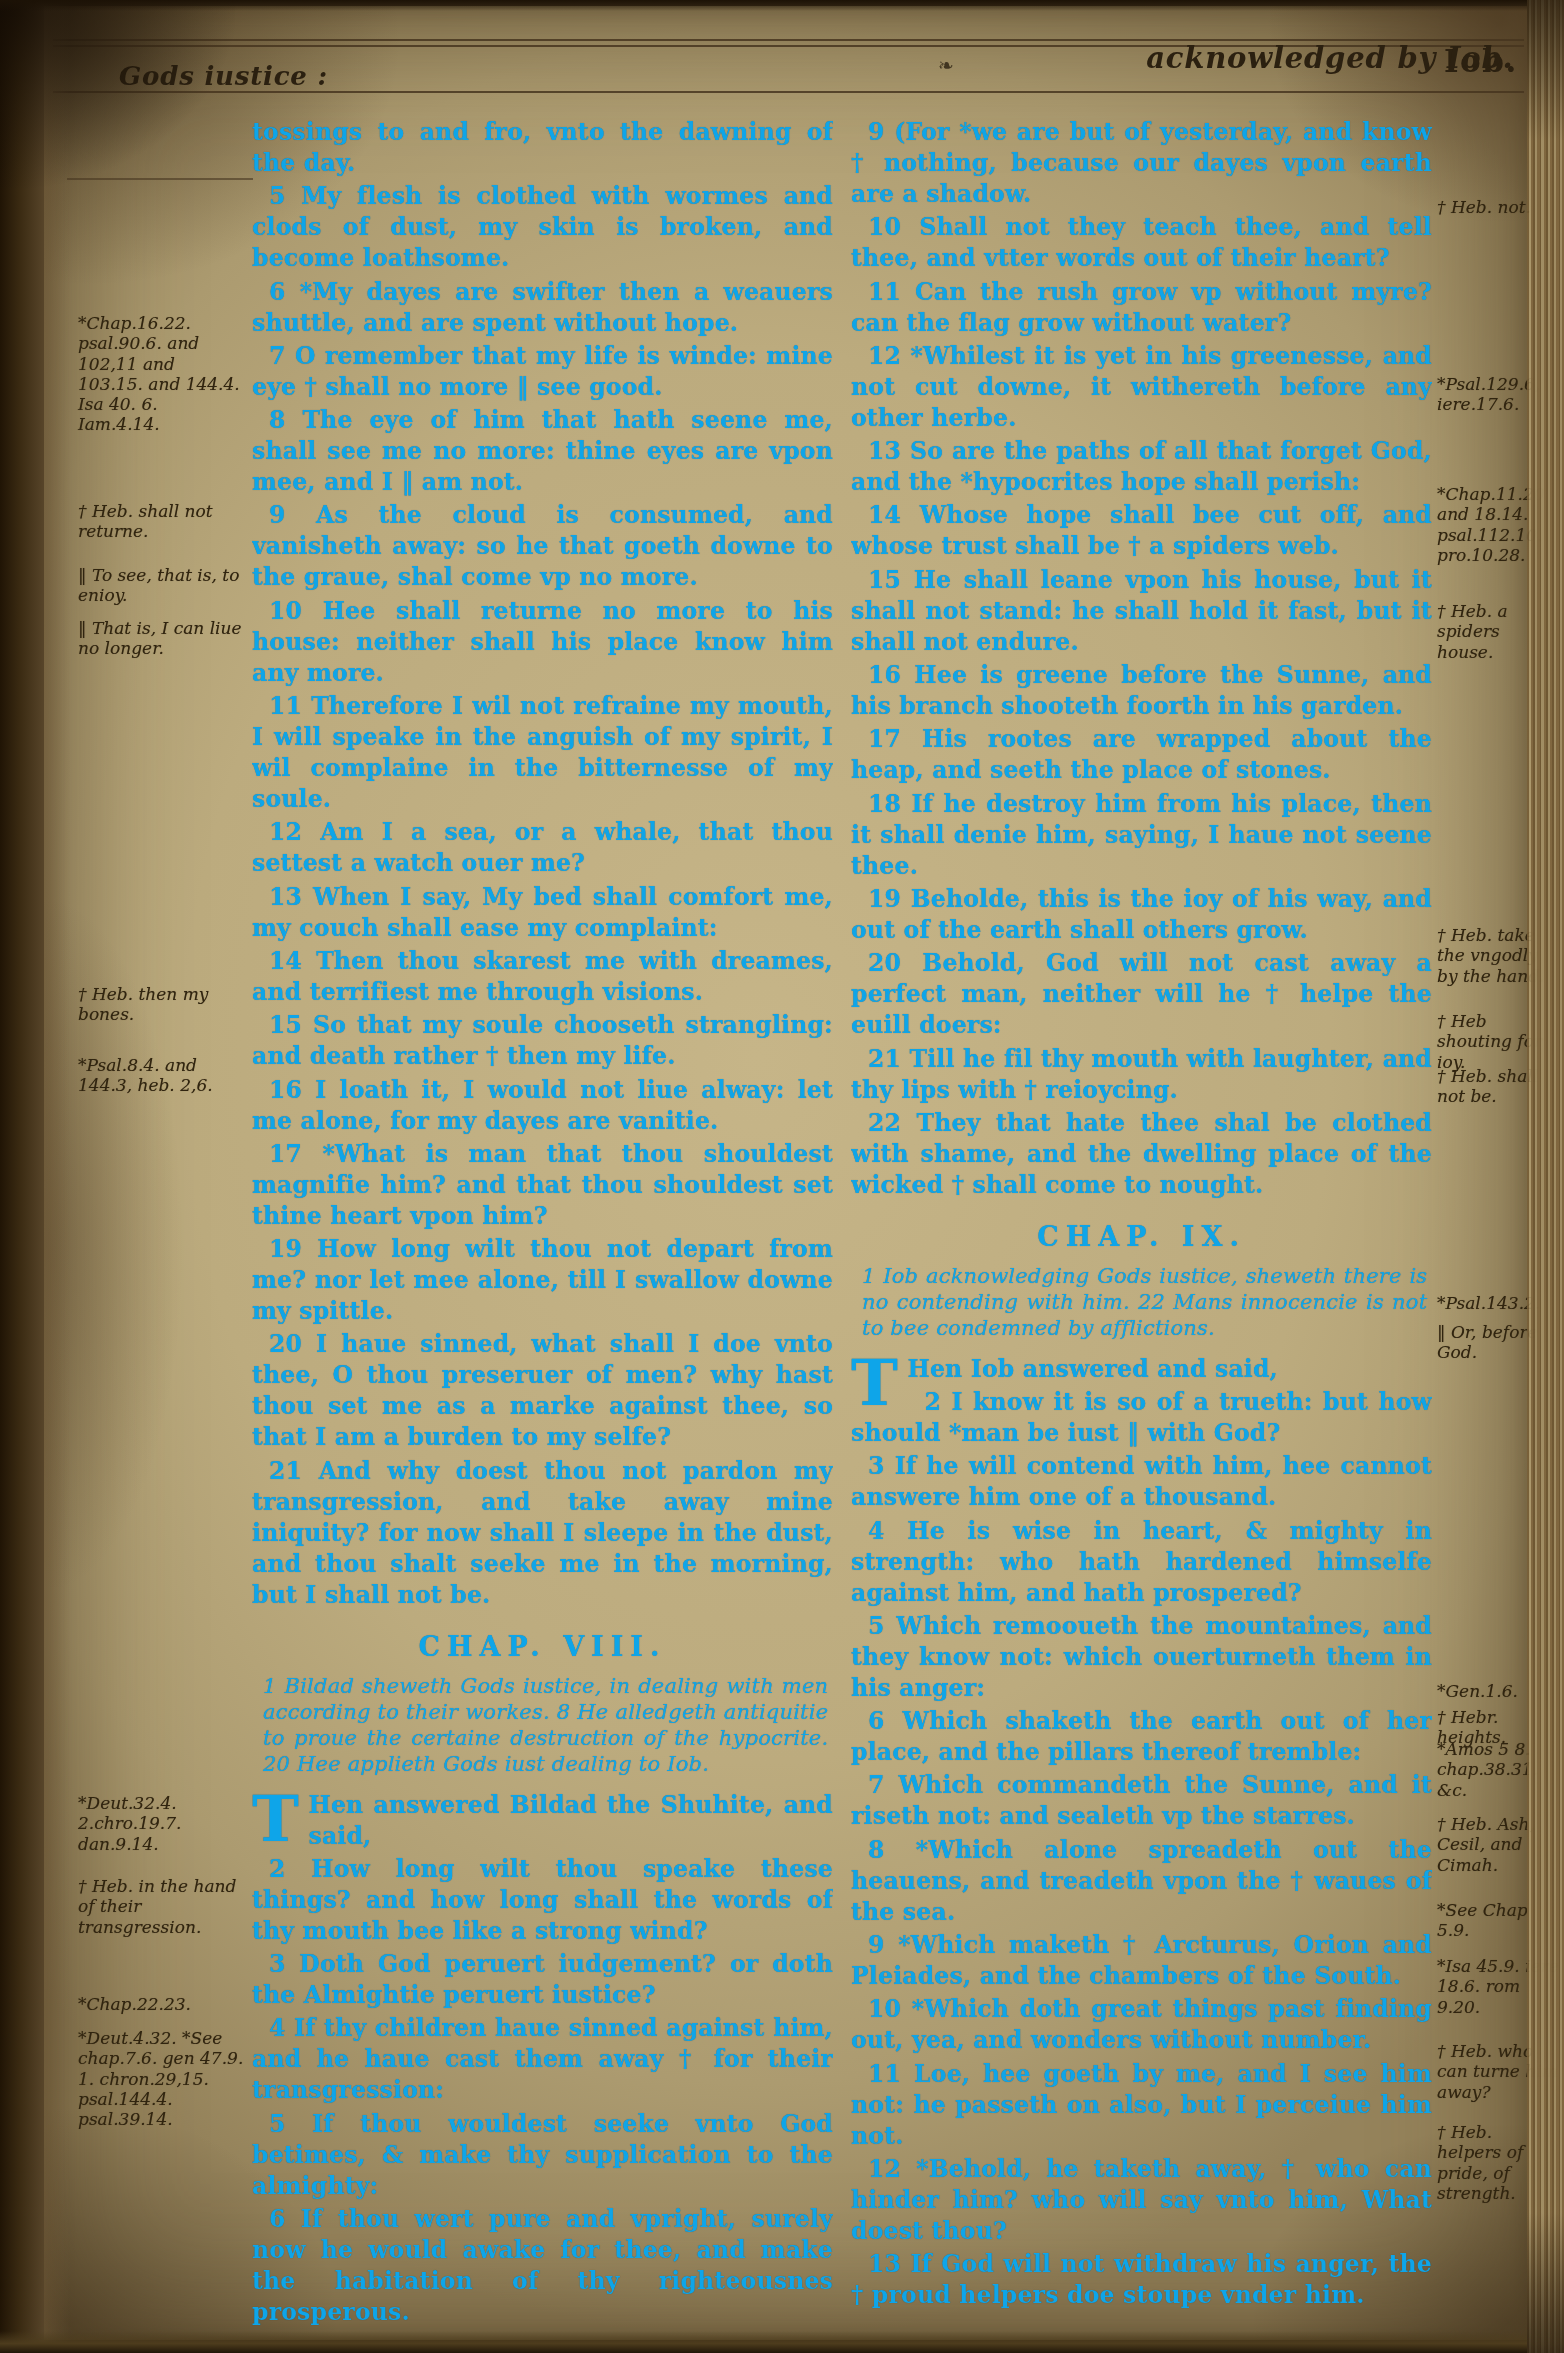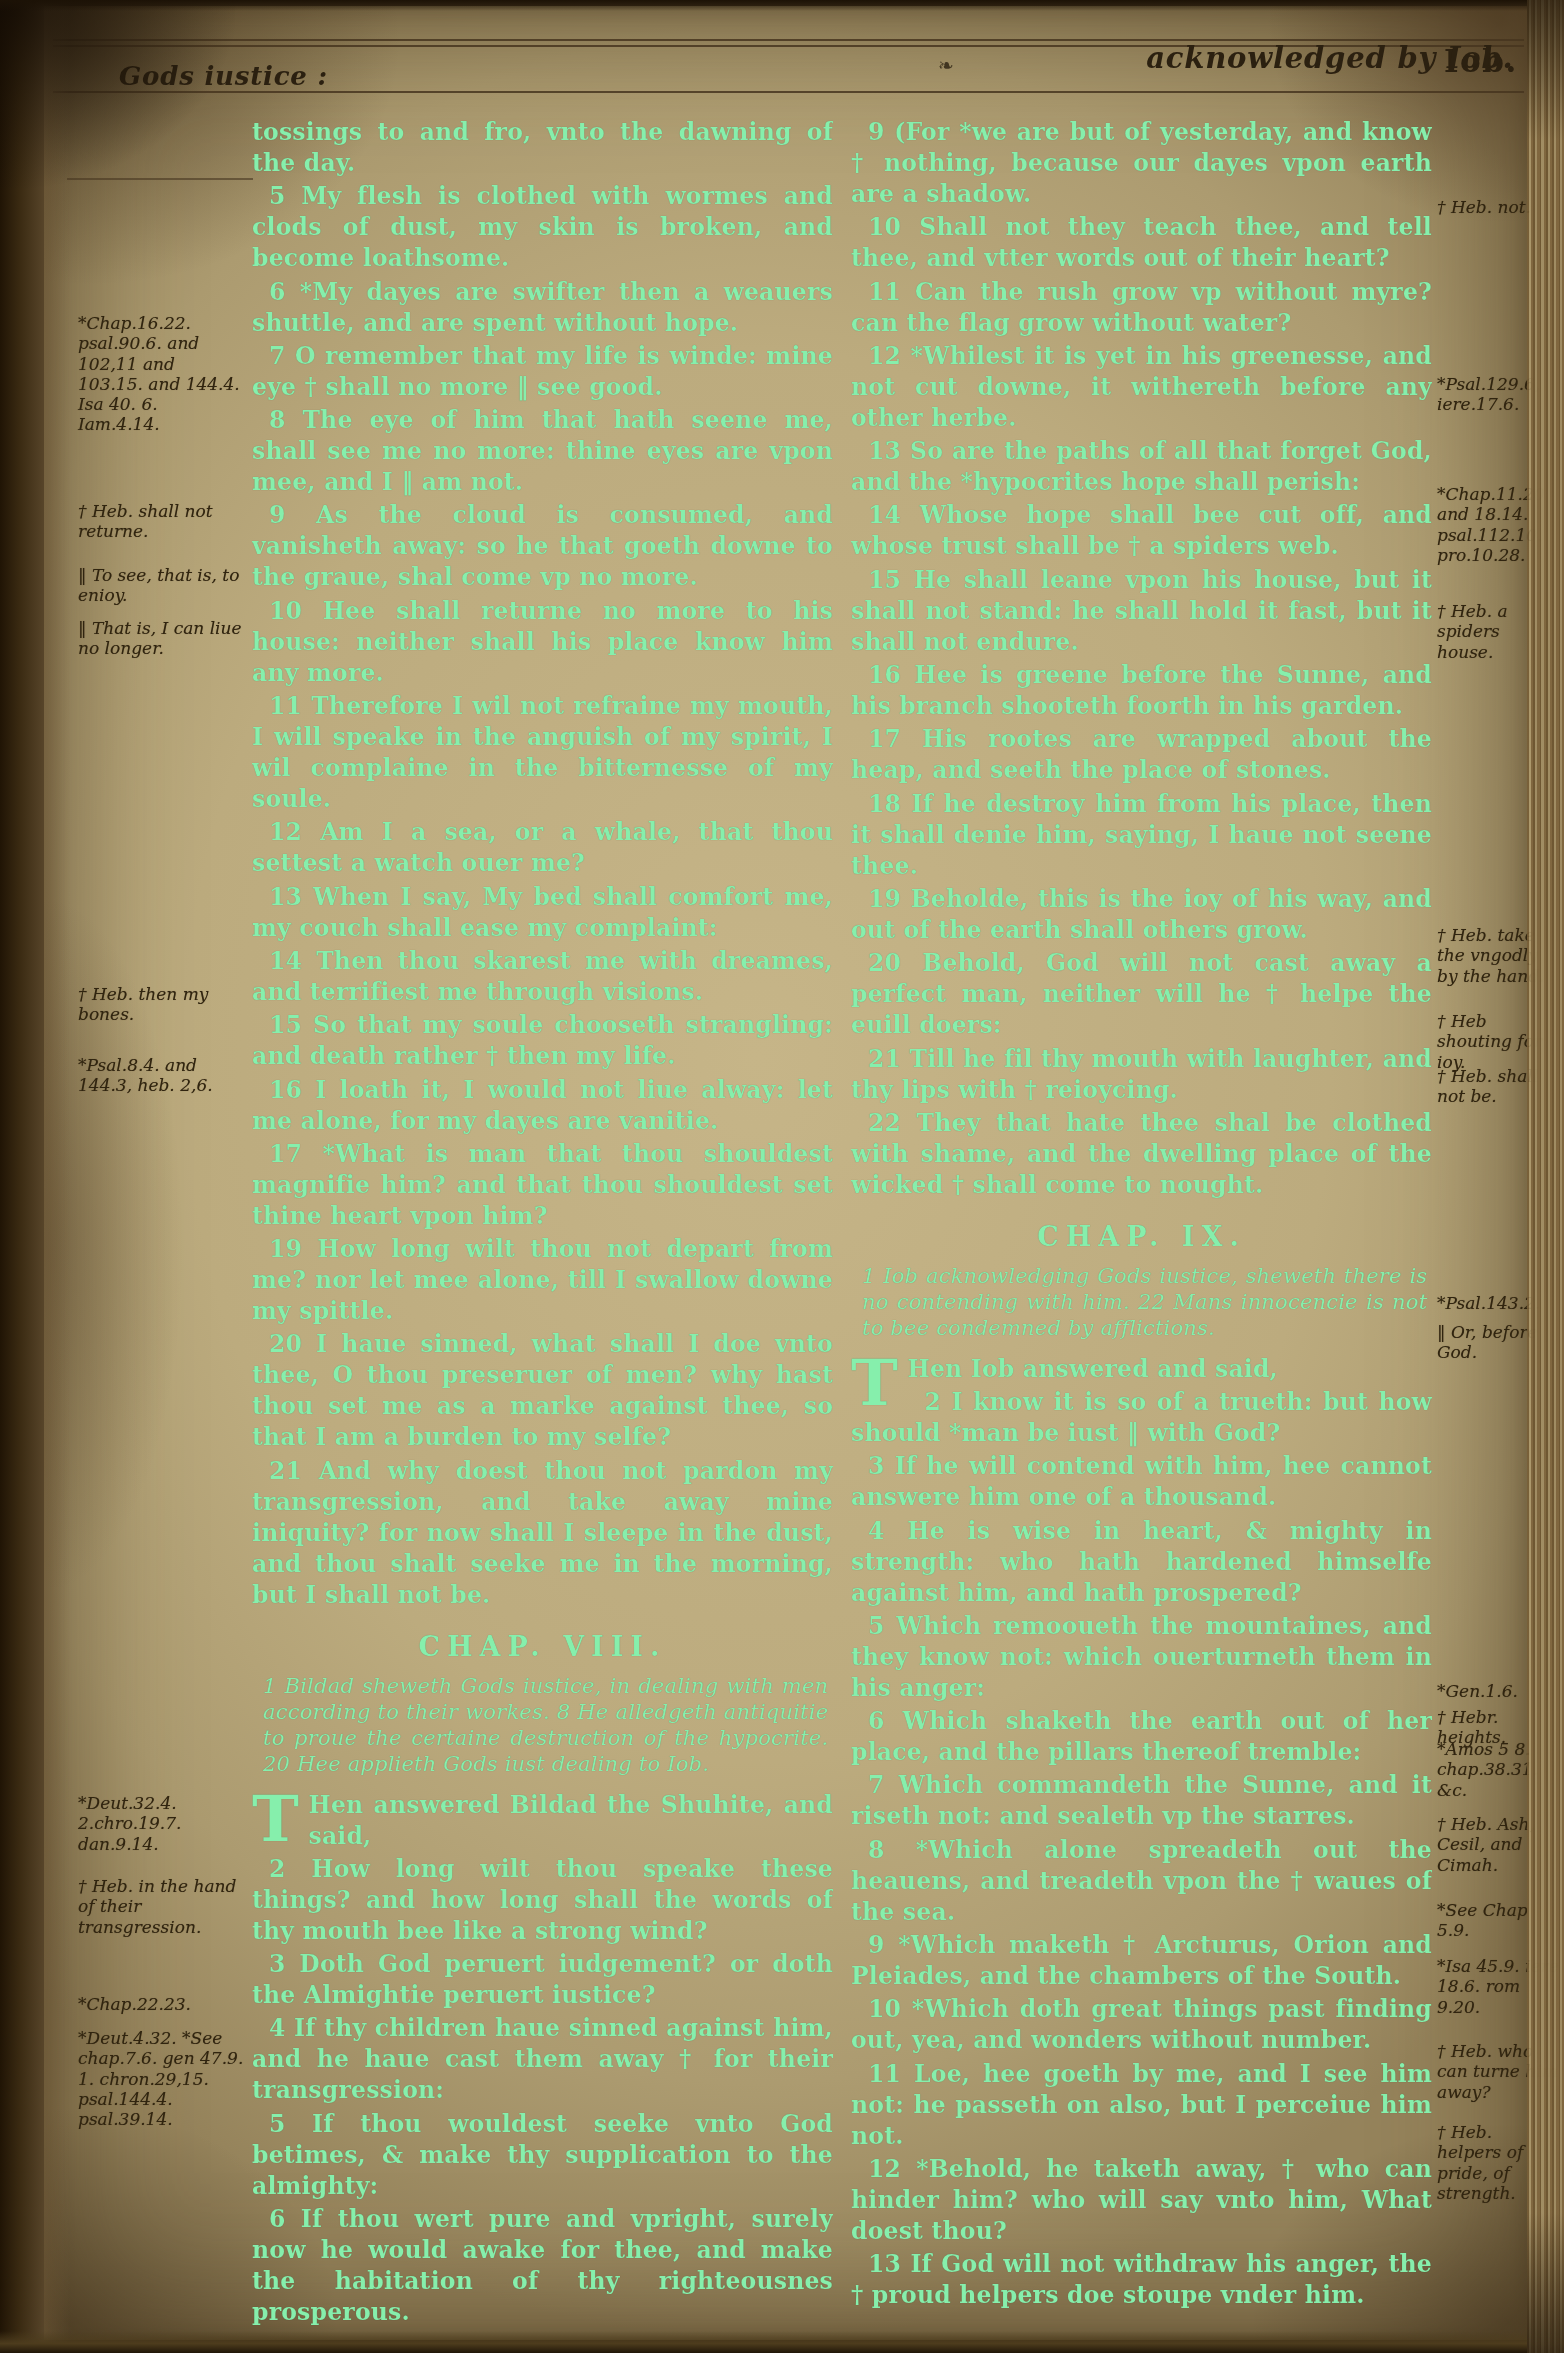--- a/index.html
+++ b/index.html
@@ -52,21 +52,21 @@
   .rml { top:178px; left:67px; width:186px; right:auto; opacity:.6; }
 
   .header { position:absolute; top:41px; left:56px; right:39px; height:49px; color:#2b2010; }
   .h-left   { position:absolute; left:63px;  top:20.3px; font-style:italic; font-size:26px; font-weight:bold; letter-spacing:0.8px; }
   .h-center { position:absolute; left:0; right:8px; top:1.6px; text-align:right; font-size:31px; font-weight:bold; letter-spacing:1.6px; }
   .h-ornament { position:absolute; left:60%; top:12.5px; font-size:19px; opacity:.8; }
   .h-right  { position:absolute; right:12.5px; top:0px; font-style:italic; font-size:29px; font-weight:bold; letter-spacing:0.8px; }
 
   
   .col { position:absolute; top:117px; width:581px; height:2216px; overflow:hidden;
-    color:#86efac; font-size:23.5px; line-height:31px; text-align:justify;
+    color:#0ea5e9; font-size:23.5px; line-height:31px; text-align:justify;
     font-weight:bold; letter-spacing:0.2px;
     text-shadow:0 0 0.8px rgba(45,33,16,.45); }
   .col1 { left:252px; }
   .col2 { left:851px; }
 
   .verse { margin:0 0 2.3px 0; text-indent:17px; }
   .verse.cont { text-indent:0; }
   .chapter-head { margin:20.3px 0 11px 0; text-align:center; font-size:27px; font-weight:bold;
     letter-spacing:7px; text-indent:0; }
   .argument { margin:0 4.7px 12.5px 11px; font-style:italic; font-weight:normal;

